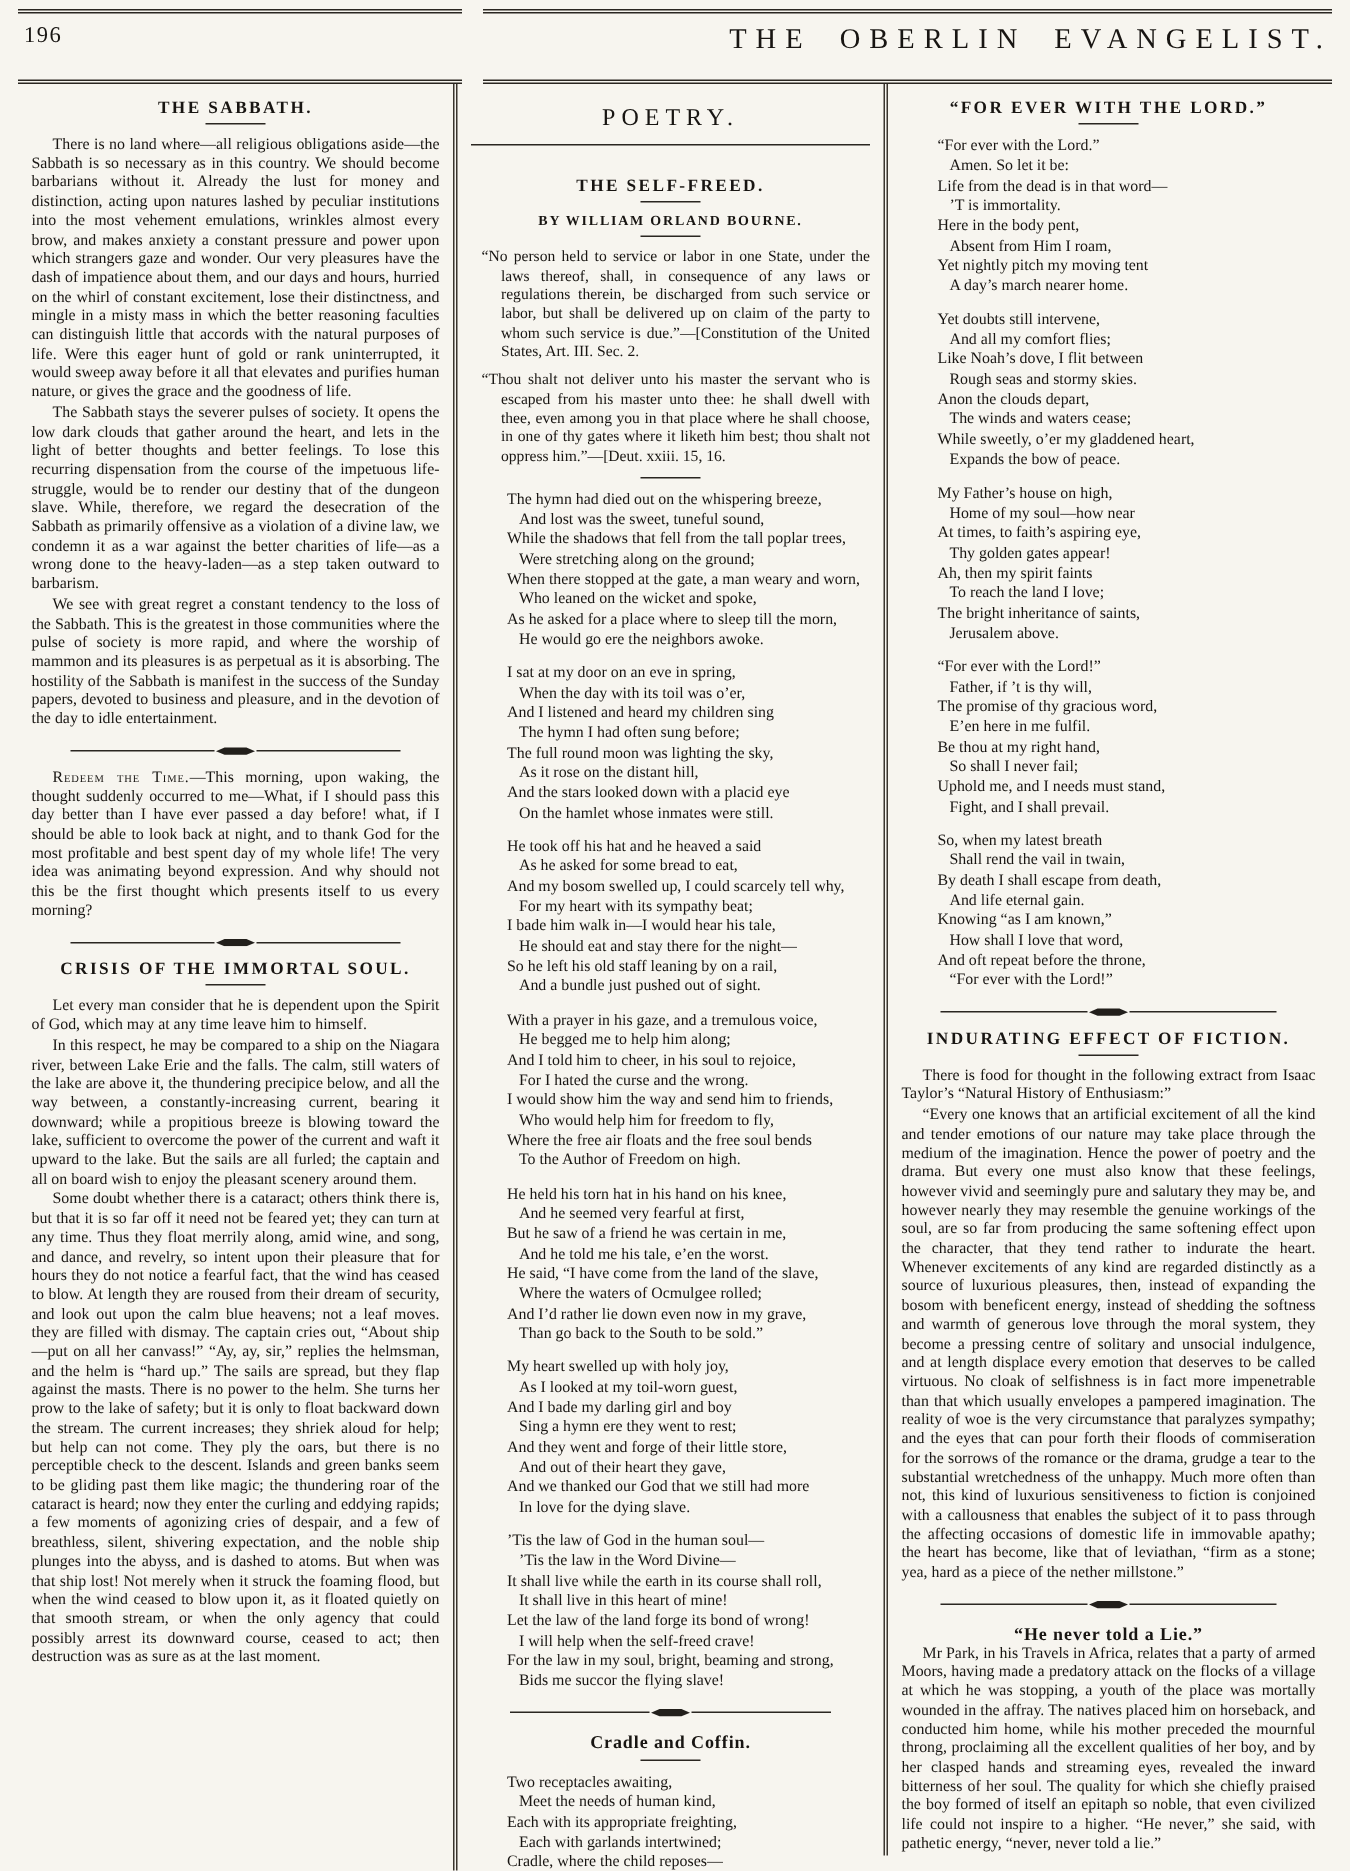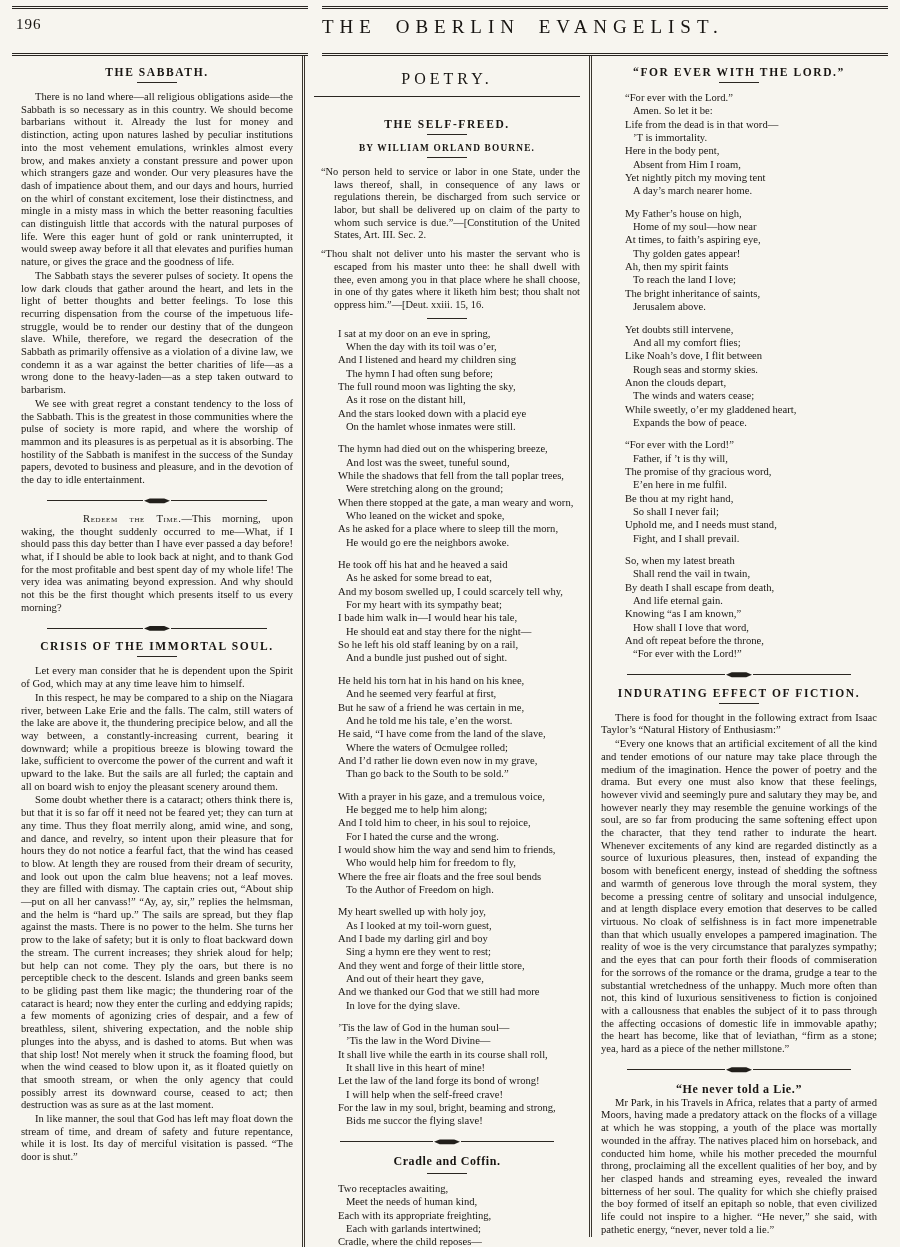--- a/index.html
+++ b/index.html
@@ -10,21 +10,21 @@
   }
   .page{padding:6px 12px 0;}
   
   .header{display:flex;align-items:stretch;}
   .header-left{
     width:288px;border-top:3px double #2a2621;border-bottom:3px double #2a2621;
     padding:7px 4px 20px;font-size:15px;letter-spacing:1px;font-family:Liberation Serif, serif;
   }
   .header-right{
     flex:1;margin-left:14px;border-top:3px double #2a2621;border-bottom:3px double #2a2621;
-    text-align:left;padding:7px 0 5px;font-size:19px;letter-spacing:6px;word-spacing:8px;
+    text-align:right;padding:7px 0 5px;font-size:19px;letter-spacing:6px;word-spacing:8px;
   }
   
   .cols{display:flex;align-items:flex-start;}
   .col{padding:4px 9px 0;}
   .col-1{width:272px;}
   .col-2{width:266px;border-left:3px double #3a352e;}
   .col-3{width:276px;border-left:3px double #3a352e;}
   
   .poetry-head{
     text-align:center;font-size:16px;letter-spacing:4px;
@@ -38,21 +38,21 @@
   .hr-short{width:40px;border-top:1.4px solid #2a2621;margin:4px auto 8px;}
   .divider{display:flex;align-items:center;margin:11px 26px 9px;}
   .divider::before,.divider::after{content:"";flex:1;border-top:1px solid #2a2621;}
   .dmd{width:26px;height:6px;background:#221f1b;margin:0 1px;
        clip-path:polygon(0 50%,22% 10%,78% 10%,100% 50%,78% 90%,22% 90%);}
   
   .para{
     font-size:10.6px;line-height:1.2;text-align:justify;
     text-indent:14px;margin:0 0 1px;
   }
-  .lead{font-variant:small-caps;letter-spacing:0.6px;margin-left:48px;}
+  .lead{font-variant:small-caps;letter-spacing:0.6px;}
   .attrib{font-style:italic;}
   .epigraph{
     font-size:10.4px;line-height:1.22;text-align:justify;
     padding-left:20px;text-indent:-13px;margin:0 0 6px;
   }
   
   .poem{font-size:10.6px;line-height:1.26;margin:2px 0 4px 24px;}
   .stanza{margin-bottom:9px;}
   .poem-line{white-space:pre-wrap;}
   .byline{text-align:center;font-weight:bold;font-size:9.3px;letter-spacing:1.2px;margin:1px 0 0;}
@@ -87,90 +87,89 @@
       <div class="divider">
           <span class="dmd"></span>
         </div>
 
       <div class="art-title">CRISIS OF THE IMMORTAL SOUL.</div>
       <div class="hr-short"></div>
       <div>
           <p class="para">Let every man consider that he is dependent upon the Spirit of God, which may at any time leave him to himself.</p>
           <p class="para">In this respect, he may be compared to a ship on the Niagara river, between Lake Erie and the falls. The calm, still waters of the lake are above it, the thundering precipice below, and all the way between, a constantly-increasing current, bearing it downward; while a propitious breeze is blowing toward the lake, sufficient to overcome the power of the current and waft it upward to the lake. But the sails are all furled; the captain and all on board wish to enjoy the pleasant scenery around them.</p>
           <p class="para">Some doubt whether there is a cataract; others think there is, but that it is so far off it need not be feared yet; they can turn at any time. Thus they float merrily along, amid wine, and song, and dance, and revelry, so intent upon their pleasure that for hours they do not notice a fearful fact, that the wind has ceased to blow. At length they are roused from their dream of security, and look out upon the calm blue heavens; not a leaf moves. they are filled with dismay. The captain cries out, “About ship—put on all her canvass!” “Ay, ay, sir,” replies the helmsman, and the helm is “hard up.” The sails are spread, but they flap against the masts. There is no power to the helm. She turns her prow to the lake of safety; but it is only to float backward down the stream. The current increases; they shriek aloud for help; but help can not come. They ply the oars, but there is no perceptible check to the descent. Islands and green banks seem to be gliding past them like magic; the thundering roar of the cataract is heard; now they enter the curling and eddying rapids; a few moments of agonizing cries of despair, and a few of breathless, silent, shivering expectation, and the noble ship plunges into the abyss, and is dashed to atoms. But when was that ship lost! Not merely when it struck the foaming flood, but when the wind ceased to blow upon it, as it floated quietly on that smooth stream, or when the only agency that could possibly arrest its downward course, ceased to act; then destruction was as sure as at the last moment.</p>
-          <p class="para">In like manner, the soul that God has left may float down the stream of time, and dream of safety and future repentance, while it is lost. Its day of merciful visitation is passed. “The door is shut.”</p>
         </div>
     </div>
 
     <div class="col col-2">
       <div class="poetry-head">POETRY.</div>
 
       <div class="art-title">THE SELF-FREED.</div>
       <div class="hr-short"></div>
       <div class="byline">BY WILLIAM ORLAND BOURNE.</div>
       <div class="hr-short"></div>
 
       <div>
           <p class="epigraph">“No person held to service or labor in one State, under the laws thereof, shall, in consequence of any laws or regulations therein, be discharged from such service or labor, but shall be delivered up on claim of the party to whom such service is due.”—[Constitution of the United States, Art. III. Sec. 2.</p>
           <p class="epigraph">“Thou shalt not deliver unto his master the servant who is escaped from his master unto thee: he shall dwell with thee, even among you in that place where he shall choose, in one of thy gates where it liketh him best; thou shalt not oppress him.”—[Deut. xxiii. 15, 16.</p>
         </div>
       <div class="hr-short"></div>
 
       <div class="poem">
+          <div class="stanza">
+            <div class="poem-line">The hymn had died out on the whispering breeze,</div>
+            <div class="poem-line">   And lost was the sweet, tuneful sound,</div>
+            <div class="poem-line">While the shadows that fell from the tall poplar trees,</div>
+            <div class="poem-line">   Were stretching along on the ground;</div>
+            <div class="poem-line">When there stopped at the gate, a man weary and worn,</div>
+            <div class="poem-line">   Who leaned on the wicket and spoke,</div>
+            <div class="poem-line">As he asked for a place where to sleep till the morn,</div>
+            <div class="poem-line">   He would go ere the neighbors awoke.</div>
+          </div>
           <div class="stanza">
             <div class="poem-line">I sat at my door on an eve in spring,</div>
             <div class="poem-line">   When the day with its toil was o’er,</div>
             <div class="poem-line">And I listened and heard my children sing</div>
             <div class="poem-line">   The hymn I had often sung before;</div>
             <div class="poem-line">The full round moon was lighting the sky,</div>
             <div class="poem-line">   As it rose on the distant hill,</div>
             <div class="poem-line">And the stars looked down with a placid eye</div>
             <div class="poem-line">   On the hamlet whose inmates were still.</div>
           </div>
           <div class="stanza">
-            <div class="poem-line">The hymn had died out on the whispering breeze,</div>
-            <div class="poem-line">   And lost was the sweet, tuneful sound,</div>
-            <div class="poem-line">While the shadows that fell from the tall poplar trees,</div>
-            <div class="poem-line">   Were stretching along on the ground;</div>
-            <div class="poem-line">When there stopped at the gate, a man weary and worn,</div>
-            <div class="poem-line">   Who leaned on the wicket and spoke,</div>
-            <div class="poem-line">As he asked for a place where to sleep till the morn,</div>
-            <div class="poem-line">   He would go ere the neighbors awoke.</div>
-          </div>
-          <div class="stanza">
             <div class="poem-line">He took off his hat and he heaved a said</div>
             <div class="poem-line">   As he asked for some bread to eat,</div>
             <div class="poem-line">And my bosom swelled up, I could scarcely tell why,</div>
             <div class="poem-line">   For my heart with its sympathy beat;</div>
             <div class="poem-line">I bade him walk in—I would hear his tale,</div>
             <div class="poem-line">   He should eat and stay there for the night—</div>
             <div class="poem-line">So he left his old staff leaning by on a rail,</div>
             <div class="poem-line">   And a bundle just pushed out of sight.</div>
           </div>
           <div class="stanza">
+            <div class="poem-line">With a prayer in his gaze, and a tremulous voice,</div>
+            <div class="poem-line">   He begged me to help him along;</div>
+            <div class="poem-line">And I told him to cheer, in his soul to rejoice,</div>
+            <div class="poem-line">   For I hated the curse and the wrong.</div>
+            <div class="poem-line">I would show him the way and send him to friends,</div>
+            <div class="poem-line">   Who would help him for freedom to fly,</div>
+            <div class="poem-line">Where the free air floats and the free soul bends</div>
+            <div class="poem-line">   To the Author of Freedom on high.</div>
+          </div>
+          <div class="stanza">
             <div class="poem-line">He held his torn hat in his hand on his knee,</div>
             <div class="poem-line">   And he seemed very fearful at first,</div>
             <div class="poem-line">But he saw of a friend he was certain in me,</div>
             <div class="poem-line">   And he told me his tale, e’en the worst.</div>
             <div class="poem-line">He said, “I have come from the land of the slave,</div>
             <div class="poem-line">   Where the waters of Ocmulgee rolled;</div>
             <div class="poem-line">And I’d rather lie down even now in my grave,</div>
             <div class="poem-line">   Than go back to the South to be sold.”</div>
           </div>
           <div class="stanza">
-            <div class="poem-line">With a prayer in his gaze, and a tremulous voice,</div>
-            <div class="poem-line">   He begged me to help him along;</div>
-            <div class="poem-line">And I told him to cheer, in his soul to rejoice,</div>
-            <div class="poem-line">   For I hated the curse and the wrong.</div>
-            <div class="poem-line">I would show him the way and send him to friends,</div>
-            <div class="poem-line">   Who would help him for freedom to fly,</div>
-            <div class="poem-line">Where the free air floats and the free soul bends</div>
-            <div class="poem-line">   To the Author of Freedom on high.</div>
-          </div>
-          <div class="stanza">
             <div class="poem-line">My heart swelled up with holy joy,</div>
             <div class="poem-line">   As I looked at my toil-worn guest,</div>
             <div class="poem-line">And I bade my darling girl and boy</div>
             <div class="poem-line">   Sing a hymn ere they went to rest;</div>
             <div class="poem-line">And they went and forge of their little store,</div>
             <div class="poem-line">   And out of their heart they gave,</div>
             <div class="poem-line">And we thanked our God that we still had more</div>
             <div class="poem-line">   In love for the dying slave.</div>
           </div>
           <div class="stanza">
@@ -210,40 +209,40 @@
             <div class="poem-line">“For ever with the Lord.”</div>
             <div class="poem-line">   Amen. So let it be:</div>
             <div class="poem-line">Life from the dead is in that word—</div>
             <div class="poem-line">   ’T is immortality.</div>
             <div class="poem-line">Here in the body pent,</div>
             <div class="poem-line">   Absent from Him I roam,</div>
             <div class="poem-line">Yet nightly pitch my moving tent</div>
             <div class="poem-line">   A day’s march nearer home.</div>
           </div>
           <div class="stanza">
+            <div class="poem-line">Yet doubts still intervene,</div>
+            <div class="poem-line">   And all my comfort flies;</div>
+            <div class="poem-line">Like Noah’s dove, I flit between</div>
+            <div class="poem-line">   Rough seas and stormy skies.</div>
+            <div class="poem-line">Anon the clouds depart,</div>
+            <div class="poem-line">   The winds and waters cease;</div>
+            <div class="poem-line">While sweetly, o’er my gladdened heart,</div>
+            <div class="poem-line">   Expands the bow of peace.</div>
+          </div>
+          <div class="stanza">
             <div class="poem-line">My Father’s house on high,</div>
             <div class="poem-line">   Home of my soul—how near</div>
             <div class="poem-line">At times, to faith’s aspiring eye,</div>
             <div class="poem-line">   Thy golden gates appear!</div>
             <div class="poem-line">Ah, then my spirit faints</div>
             <div class="poem-line">   To reach the land I love;</div>
             <div class="poem-line">The bright inheritance of saints,</div>
             <div class="poem-line">   Jerusalem above.</div>
           </div>
           <div class="stanza">
-            <div class="poem-line">Yet doubts still intervene,</div>
-            <div class="poem-line">   And all my comfort flies;</div>
-            <div class="poem-line">Like Noah’s dove, I flit between</div>
-            <div class="poem-line">   Rough seas and stormy skies.</div>
-            <div class="poem-line">Anon the clouds depart,</div>
-            <div class="poem-line">   The winds and waters cease;</div>
-            <div class="poem-line">While sweetly, o’er my gladdened heart,</div>
-            <div class="poem-line">   Expands the bow of peace.</div>
-          </div>
-          <div class="stanza">
             <div class="poem-line">“For ever with the Lord!”</div>
             <div class="poem-line">   Father, if ’t is thy will,</div>
             <div class="poem-line">The promise of thy gracious word,</div>
             <div class="poem-line">   E’en here in me fulfil.</div>
             <div class="poem-line">Be thou at my right hand,</div>
             <div class="poem-line">   So shall I never fail;</div>
             <div class="poem-line">Uphold me, and I needs must stand,</div>
             <div class="poem-line">   Fight, and I shall prevail.</div>
           </div>
           <div class="stanza">

